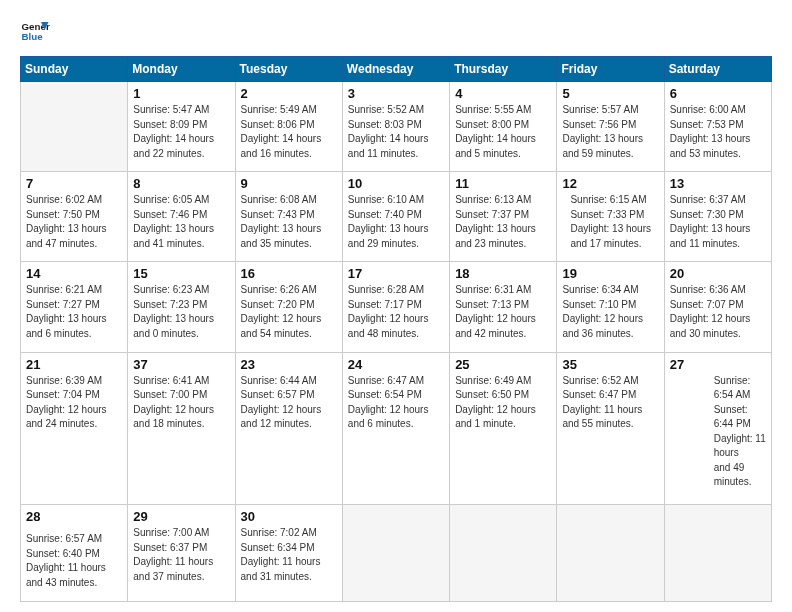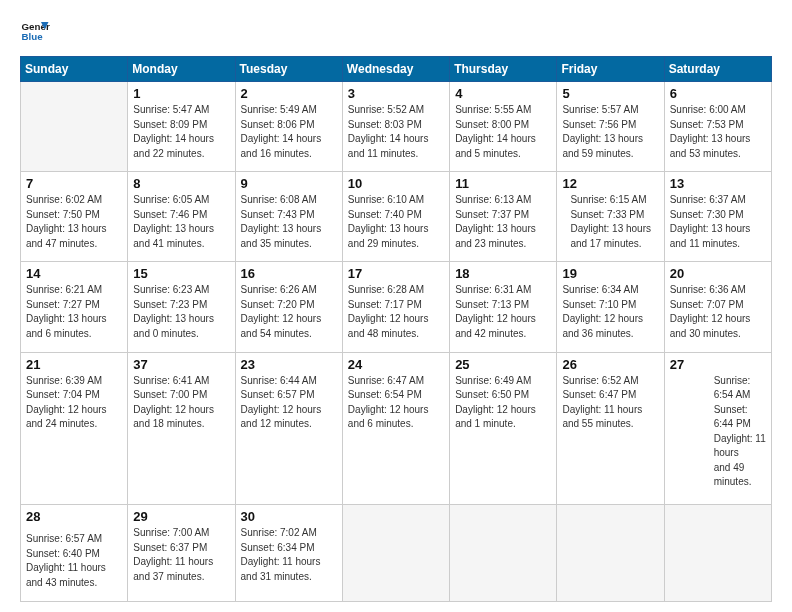--- a/index.html
+++ b/index.html
@@ -295,21 +295,21 @@
 and 6 minutes.</div>
           </td>
           <td>
             <span class="day-number">25</span>
             <div class="day-info" style="white-space: pre-line;">Sunrise: 6:49 AM
 Sunset: 6:50 PM
 Daylight: 12 hours
 and 1 minute.</div>
           </td>
           <td>
-            <span class="day-number">26</span>
+            <span class="day-number">35</span>
             <div class="day-info" style="white-space: pre-line;">Sunrise: 6:52 AM
 Sunset: 6:47 PM
 Daylight: 11 hours
 and 55 minutes.</div>
           </td>
           <td>
             <span class="day-number">27</span>
             <div class="day-info" style="white-space: pre-line; margin-left: 44px;">Sunrise: 6:54 AM
 Sunset: 6:44 PM
 Daylight: 11 hours

